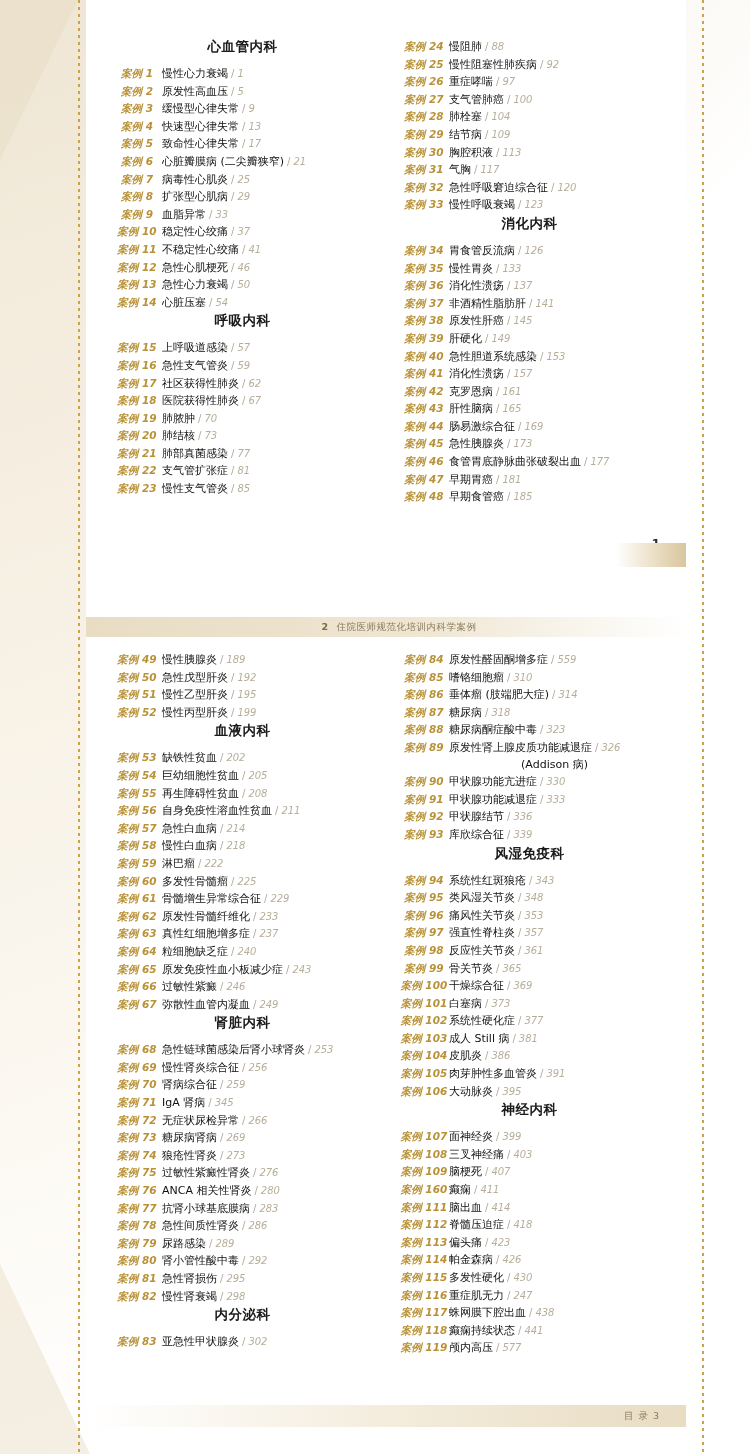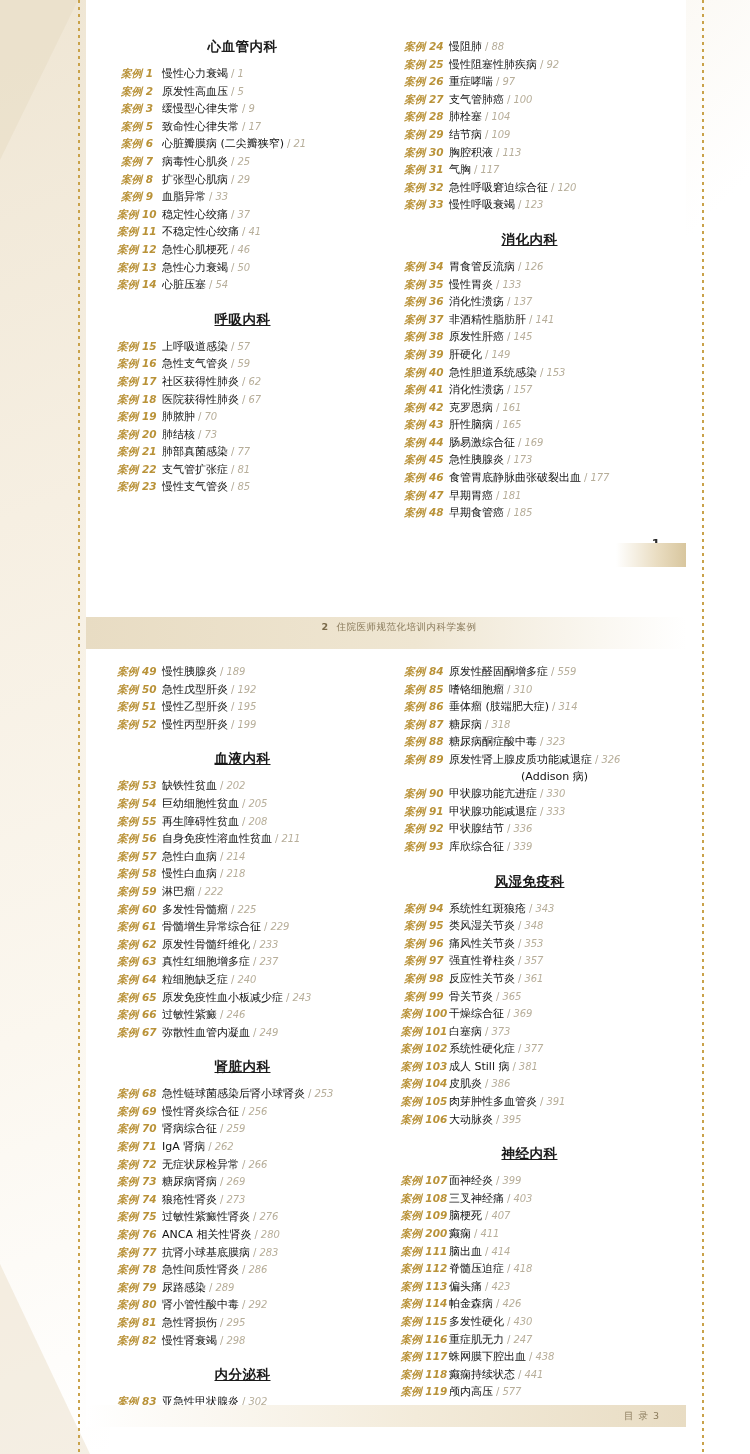--- a/index.html
+++ b/index.html
@@ -62,21 +62,21 @@
     box-sizing:border-box;
     width:600px;
   }
   .page.one{height:565px;}
   .page.two{height:840px;padding-top:30px;}
 
   .runhead{
     position:relative;
     margin:0 0 14px -26px;
     width:600px;
-    height:32px;
+    height:20px;
     background:linear-gradient(to right,#e8dcc3 0%,#efe6d2 55%,#ffffff 100%);
     color:#8a7b5c;
     font-size:9.5px;
     line-height:20px;
     padding-left:26px;
     box-sizing:border-box;
     letter-spacing:.5px;
   }
   .runhead .pno{font-weight:bold;color:#7a6a4a;margin-right:8px;}
 
@@ -87,21 +87,21 @@
   .col{width:277px;}
 
   h2.sect{
     font-size:13.5px;
     font-weight:bold;
     color:#1a1a1a;
     margin:0 0 9px 0;
     letter-spacing:.5px;
     font-family:"DejaVu Sans","Liberation Sans",sans-serif;
   }
-  h2.sect.gap{margin-top:17px;text-decoration:underline;}
+  h2.sect.gap{margin-top:1px;}
 
   .entry{
     display:flex;
     align-items:baseline;
     font-size:11px;
     line-height:16.6px;
     color:#111;
     white-space:nowrap;
   }
   .entry .no{
@@ -191,20 +191,24 @@
             </div>
             <div class="entry">
               <span class="no">案例 2</span>
               <span class="body"><span class="ttl">原发性高血压</span><span class="sep">/</span><span class="pg">5</span></span>
             </div>
             <div class="entry">
               <span class="no">案例 3</span>
               <span class="body"><span class="ttl">缓慢型心律失常</span><span class="sep">/</span><span class="pg">9</span></span>
             </div>
             <div class="entry">
+              <span class="no">案例 4</span>
+              <span class="body"><span class="ttl">快速型心律失常</span><span class="sep">/</span><span class="pg">13</span></span>
+            </div>
+            <div class="entry">
               <span class="no">案例 5</span>
               <span class="body"><span class="ttl">致命性心律失常</span><span class="sep">/</span><span class="pg">17</span></span>
             </div>
             <div class="entry">
               <span class="no">案例 6</span>
               <span class="body"><span class="ttl">心脏瓣膜病 (二尖瓣狭窄)</span><span class="sep">/</span><span class="pg">21</span></span>
             </div>
             <div class="entry">
               <span class="no">案例 7</span>
               <span class="body"><span class="ttl">病毒性心肌炎</span><span class="sep">/</span><span class="pg">25</span></span>
@@ -476,21 +480,21 @@
             <div class="entry">
               <span class="no">案例 69</span>
               <span class="body"><span class="ttl">慢性肾炎综合征</span><span class="sep">/</span><span class="pg">256</span></span>
             </div>
             <div class="entry">
               <span class="no">案例 70</span>
               <span class="body"><span class="ttl">肾病综合征</span><span class="sep">/</span><span class="pg">259</span></span>
             </div>
             <div class="entry">
               <span class="no">案例 71</span>
-              <span class="body"><span class="ttl">IgA 肾病</span><span class="sep">/</span><span class="pg">262</span></span>
+              <span class="body"><span class="ttl">IgA 肾病</span><span class="sep">/</span><span class="pg">345</span></span>
             </div>
             <div class="entry">
               <span class="no">案例 72</span>
               <span class="body"><span class="ttl">无症状尿检异常</span><span class="sep">/</span><span class="pg">266</span></span>
             </div>
             <div class="entry">
               <span class="no">案例 73</span>
               <span class="body"><span class="ttl">糖尿病肾病</span><span class="sep">/</span><span class="pg">269</span></span>
             </div>
             <div class="entry">
@@ -637,21 +641,21 @@
             </div>
             <div class="entry">
               <span class="no">案例 108</span>
               <span class="body"><span class="ttl">三叉神经痛</span><span class="sep">/</span><span class="pg">403</span></span>
             </div>
             <div class="entry">
               <span class="no">案例 109</span>
               <span class="body"><span class="ttl">脑梗死</span><span class="sep">/</span><span class="pg">407</span></span>
             </div>
             <div class="entry">
-              <span class="no">案例 200</span>
+              <span class="no">案例 160</span>
               <span class="body"><span class="ttl">癫痫</span><span class="sep">/</span><span class="pg">411</span></span>
             </div>
             <div class="entry">
               <span class="no">案例 111</span>
               <span class="body"><span class="ttl">脑出血</span><span class="sep">/</span><span class="pg">414</span></span>
             </div>
             <div class="entry">
               <span class="no">案例 112</span>
               <span class="body"><span class="ttl">脊髓压迫症</span><span class="sep">/</span><span class="pg">418</span></span>
             </div>

